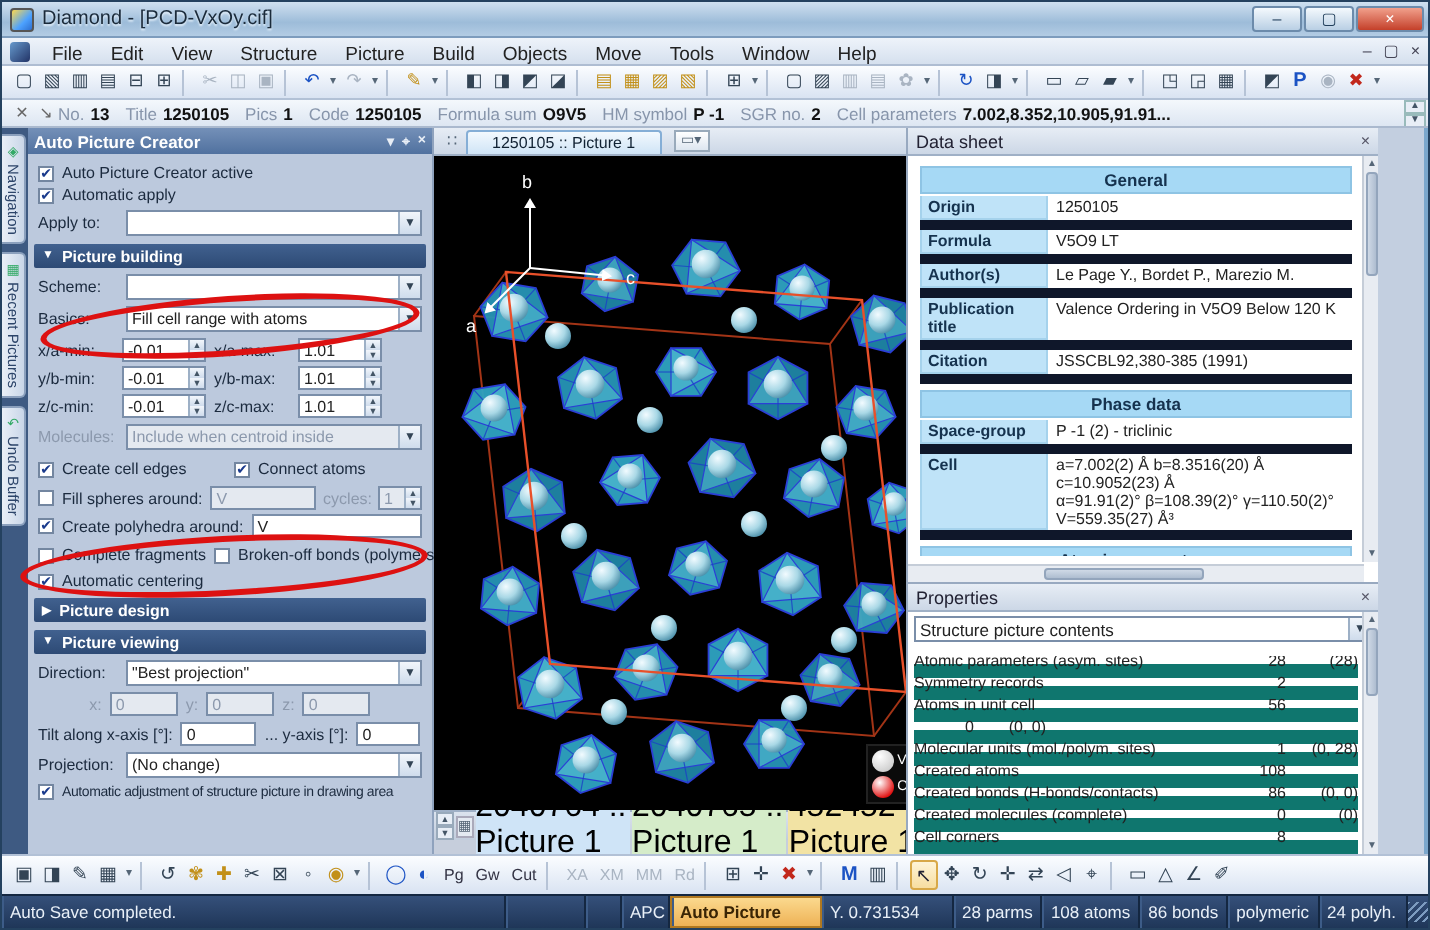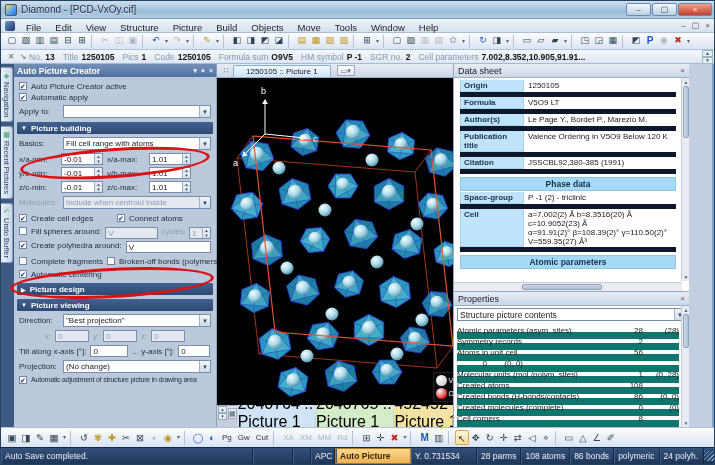--- a/index.html
+++ b/index.html
@@ -60,21 +60,21 @@
     background:linear-gradient(90deg,#e9eff7,#c9d6e8); border:1px solid #8ba0bd; border-left:none;
     border-radius:0 3px 3px 0; color:#2c4469; font-size:7.5px; padding:4px 0; margin-bottom:4px; width:12px; }
   .side-tab .sicon { writing-mode:horizontal-tb; font-size:7px; color:#3a6; }
 
   
   #apc { position:absolute; left:13px; top:0; width:203px; height:363px; background:#bcc9dd; border-right:1px solid #8fa2bd; }
   #apc-title { height:13px; background:linear-gradient(#7490b8,#50719f); color:#fff; font-size:8.5px; font-weight:bold;
     display:flex; align-items:center; padding:0 3px; }
   #apc-title .t-icons { margin-left:auto; display:flex; gap:4px; font-size:7px; color:#e8eef6; }
   #apc-body { padding:3px 5px 0 5px; position:relative; }
-  .cbrow { display:flex; margin:2px 0; }
+  .cbrow { display:flex; align-items:center; margin:2px 0; }
   .cbox { width:8px; height:8px; background:#fff; border:1px solid #7386a0; font-size:7px; line-height:7px;
     color:#1a3a8c; text-align:center; margin-right:4px; flex:none; }
   .cblabel { font-size:8px; color:#1b2a3e; white-space:nowrap; }
   .formrow { display:flex; align-items:center; margin:3px 0; }
   .flabel { font-size:8px; color:#1b2a3e; width:44px; flex:none; }
   .flabel.dis { color:#8c99ad; }
   .combo { flex:1; height:13px; background:#fff; border:1px solid #7a8ea9; display:flex; align-items:center; }
   .combo .cval { flex:1; font-size:8px; color:#222; padding-left:2px; white-space:nowrap; overflow:hidden; }
   .combo .carr { width:11px; height:100%; background:linear-gradient(#f2f6fb,#cfdcec); border-left:1px solid #9db0c6;
     font-size:6px; color:#345; text-align:center; line-height:12px; }
@@ -349,20 +349,27 @@
         <div class="formrow">
           <span class="flabel">Apply to:</span>
           <span class="combo">
             <span class="cval"></span>
               <span class="carr">▼</span>
           </span>
         </div>
         <div class="sechdr">
           <span class="arrow">▼</span>
           <span>Picture building</span>
+        </div>
+        <div class="formrow">
+          <span class="flabel">Scheme:</span>
+          <span class="combo">
+            <span class="cval"></span>
+              <span class="carr">▼</span>
+          </span>
         </div>
         <div class="formrow">
           <span class="flabel">Basics:</span>
           <span class="combo">
             <span class="cval">Fill cell range with atoms</span>
               <span class="carr">▼</span>
           </span>
         </div>
         <div>
 
@@ -756,20 +763,21 @@
       <span class="chev">»</span>
     </div>
 
     <div id="rightpanels">
       <div id="datasheet">
         <div class="panel-hdr">
           <span>Data sheet</span>
           <span class="x">×</span>
         </div>
         <div id="ds-body">
+          <div class="ds-sechdr">General</div>
           <div>
 
           <div class="dsrow">
               <span class="dslabel">Origin</span>
                 <span class="dsval">1250105</span>
             </div>
               <div class="dsrow">
               <span class="dslabel">Formula</span>
                 <span class="dsval">V5O9 LT</span>
             </div>

